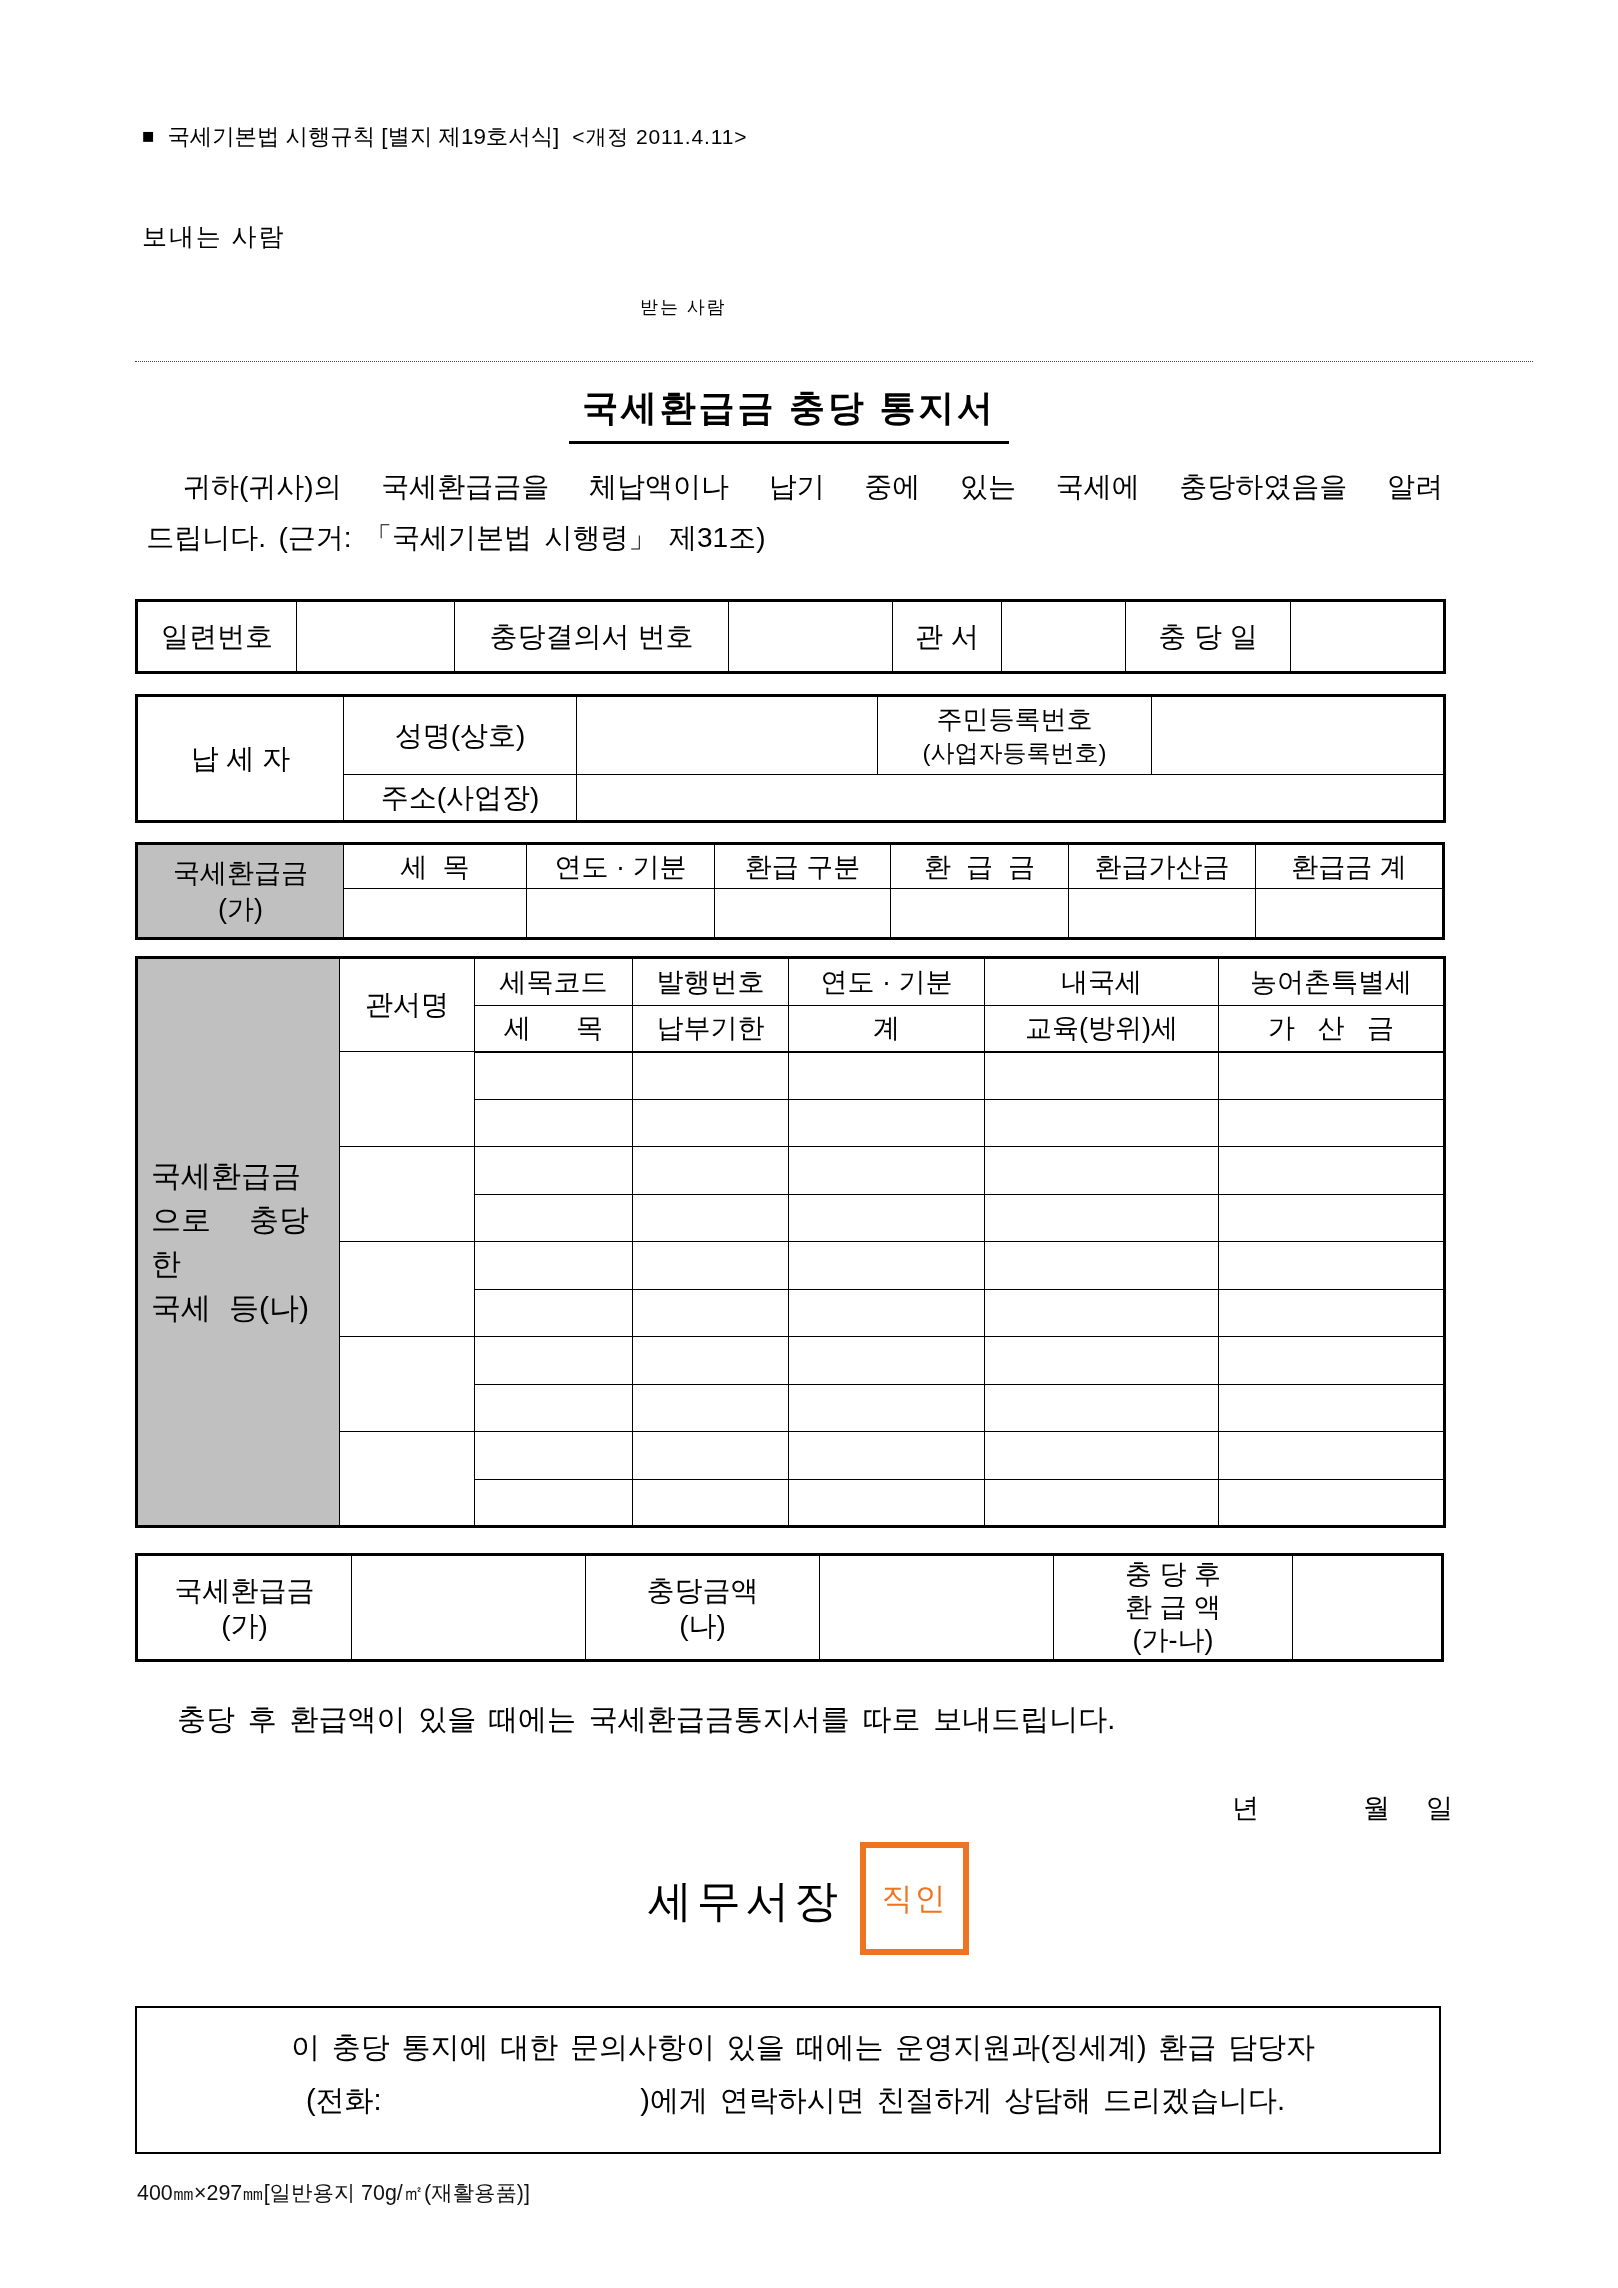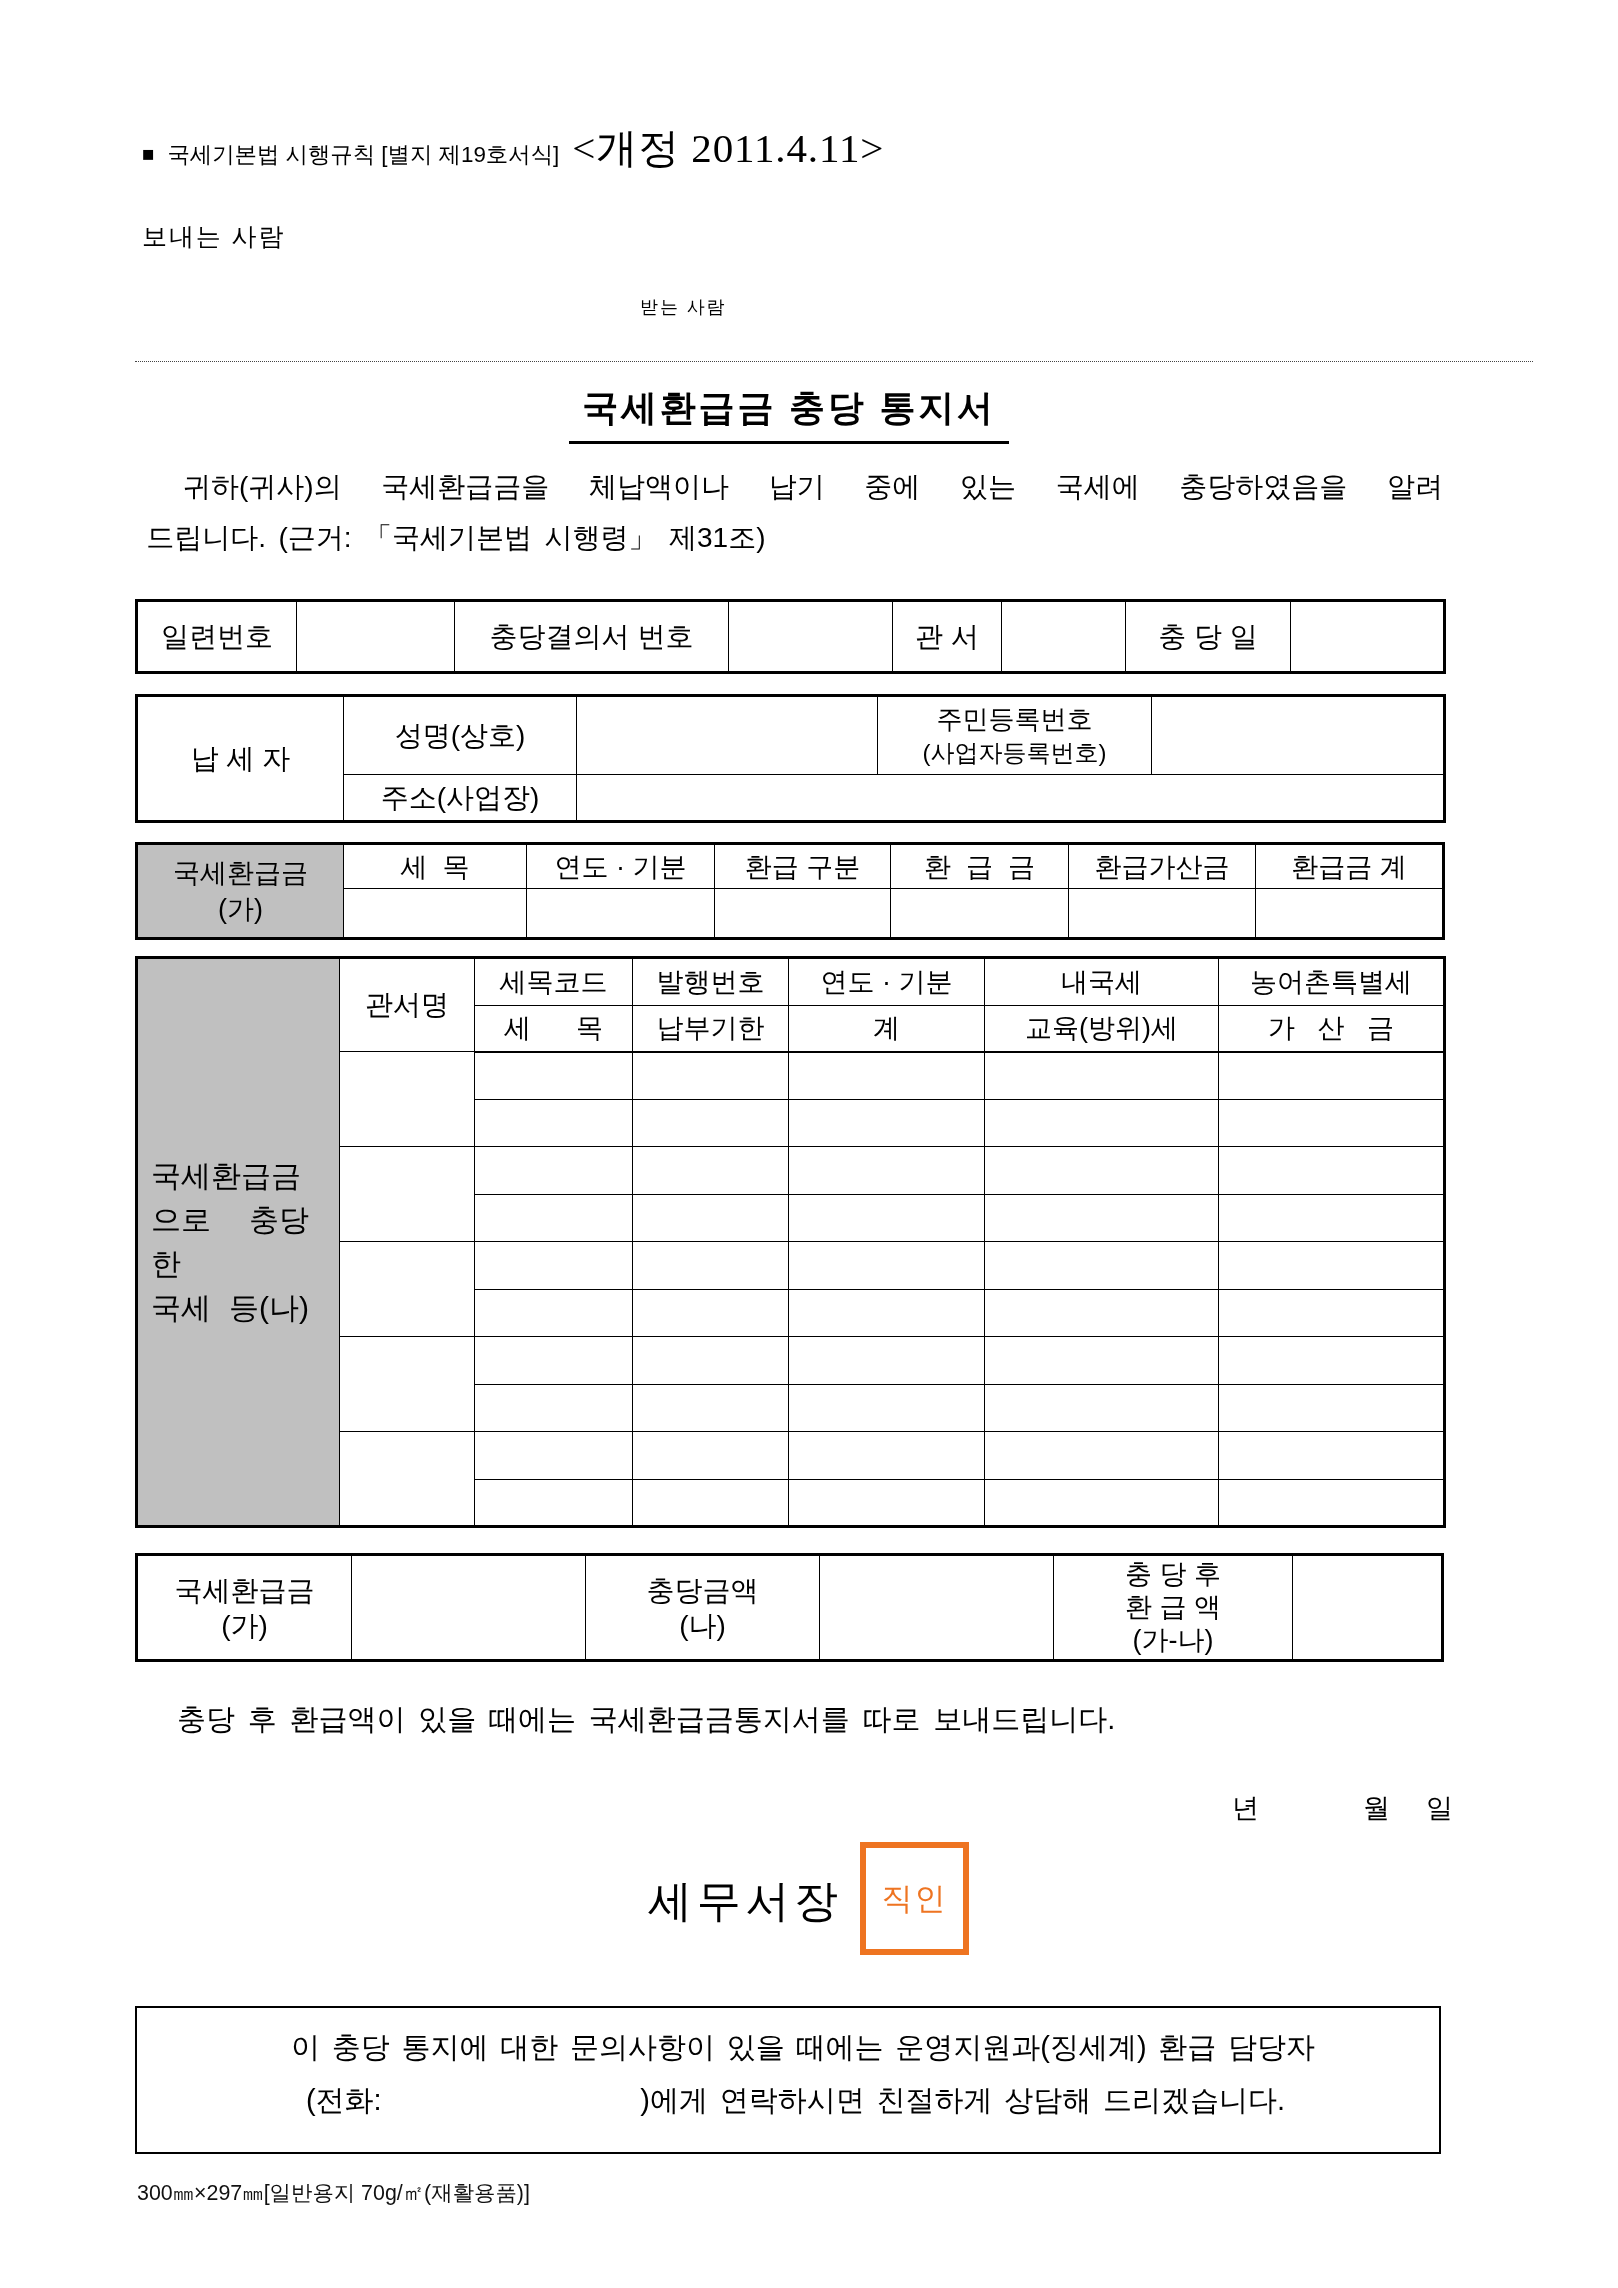--- a/index.html
+++ b/index.html
@@ -6,21 +6,21 @@
   .page {
     position:relative; width:1618px; height:2289px; margin:0 auto;
     background:#ffffff; color:#000;
     font-family:"Liberation Sans","DejaVu Sans",sans-serif;
   }
   .abs { position:absolute; }
 
   
   .notice { left:142px; top:121px; font-size:22.4px; display:flex; align-items:baseline; gap:13px; }
   .notice .sq { font-size:20.5px; transform:translateY(-0.9px); }
-  .notice .rev { font-family:Liberation Serif, serif; font-size:41px; letter-spacing:0.9px; }
+  .notice .rev { font-family:Liberation Sans, sans-serif; font-size:21px; letter-spacing:0.9px; }
 
   .sender   { left:142px; top:220px; font-size:25px; letter-spacing:1.9px; }
   .receiver { left:640px; top:295px; font-size:18px; letter-spacing:1.9px; }
 
   .sepline { left:135px; top:361px; width:1398px; border-top:1.9px dotted #444; height:0; }
 
   .titlewrap { left:135px; top:384px; width:1308px; text-align:center; }
   .title {
     display:inline-block; font-size:36px; font-weight:bold; letter-spacing:2.8px;
     border-bottom:3.7px solid #000; padding:0 13px 7.5px 13px;
@@ -345,16 +345,16 @@
   <div class="abs signer">세무서장</div>
   <div class="abs seal">
     <span>직인</span>
   </div>
 
   <div class="abs contact">
     <div class="c1">이 충당 통지에 대한 문의사항이 있을 때에는 운영지원과(징세계) 환급 담당자</div>
     <div class="c2">(전화:                      )에게 연락하시면 친절하게 상담해 드리겠습니다.</div>
   </div>
 
-  <div class="abs footer">300㎜×297㎜[일반용지 70g/㎡(재활용품)]</div>
+  <div class="abs footer">400㎜×297㎜[일반용지 70g/㎡(재활용품)]</div>
 
 </div>
 
 
 </body></html>

